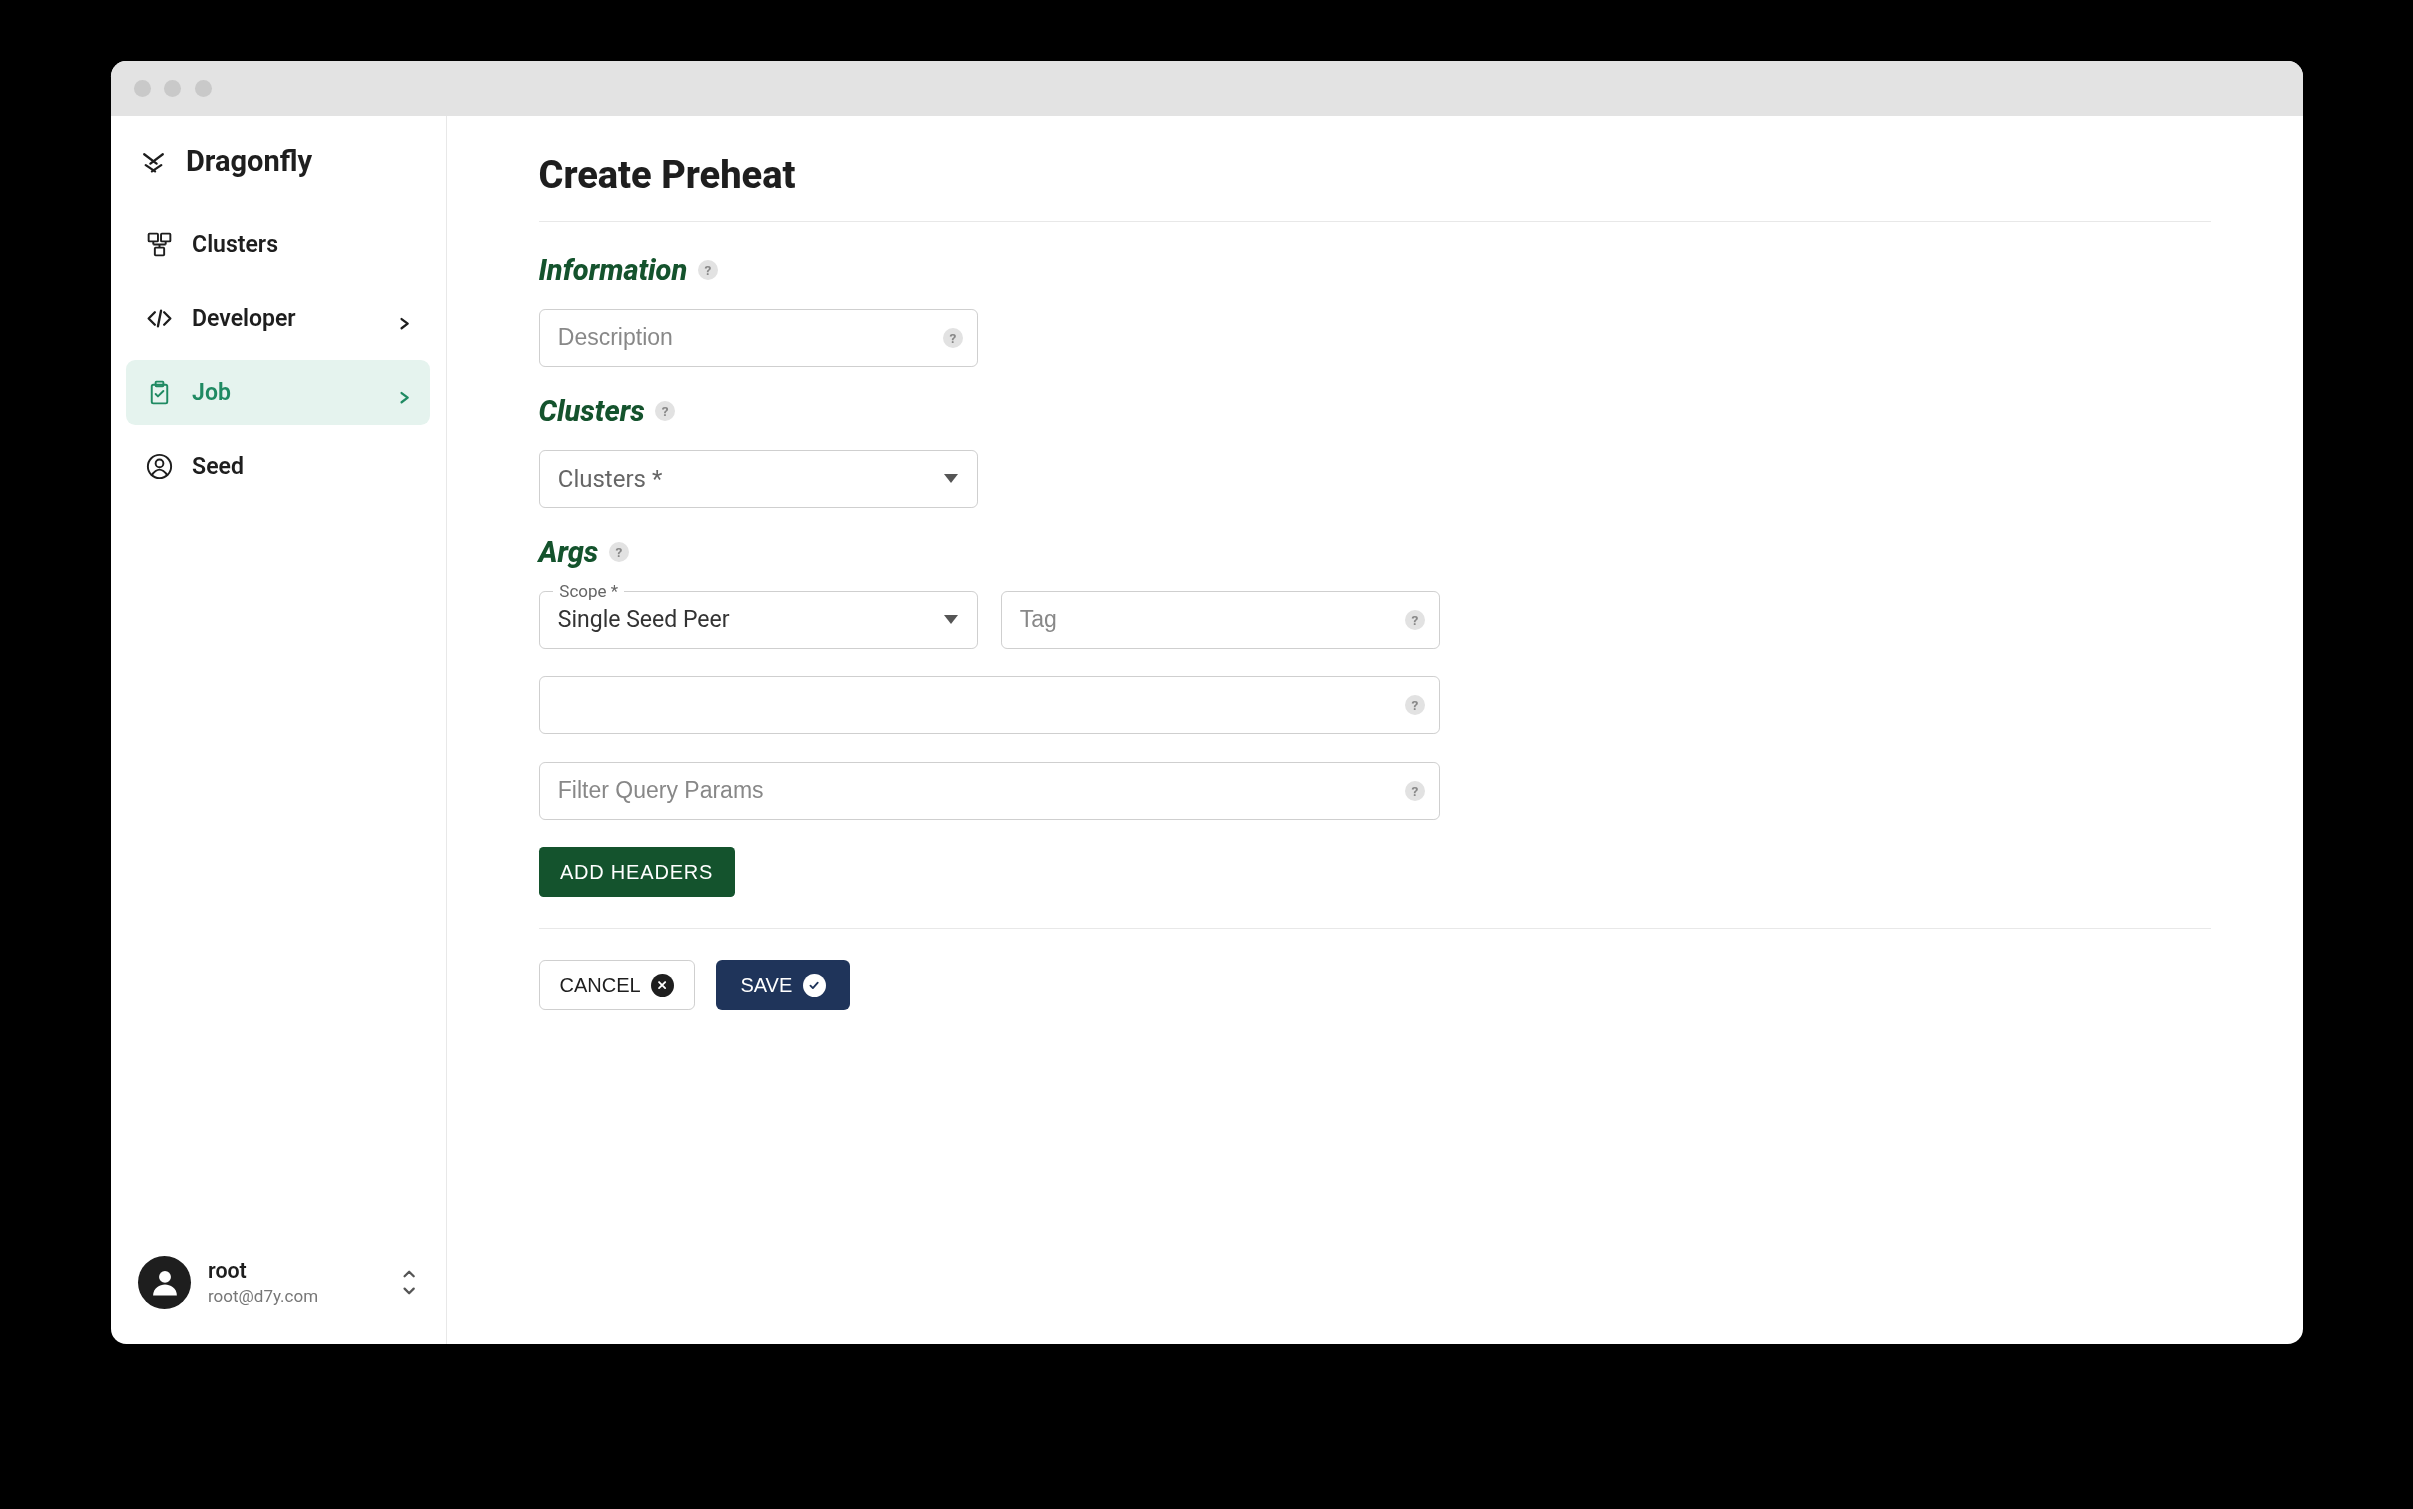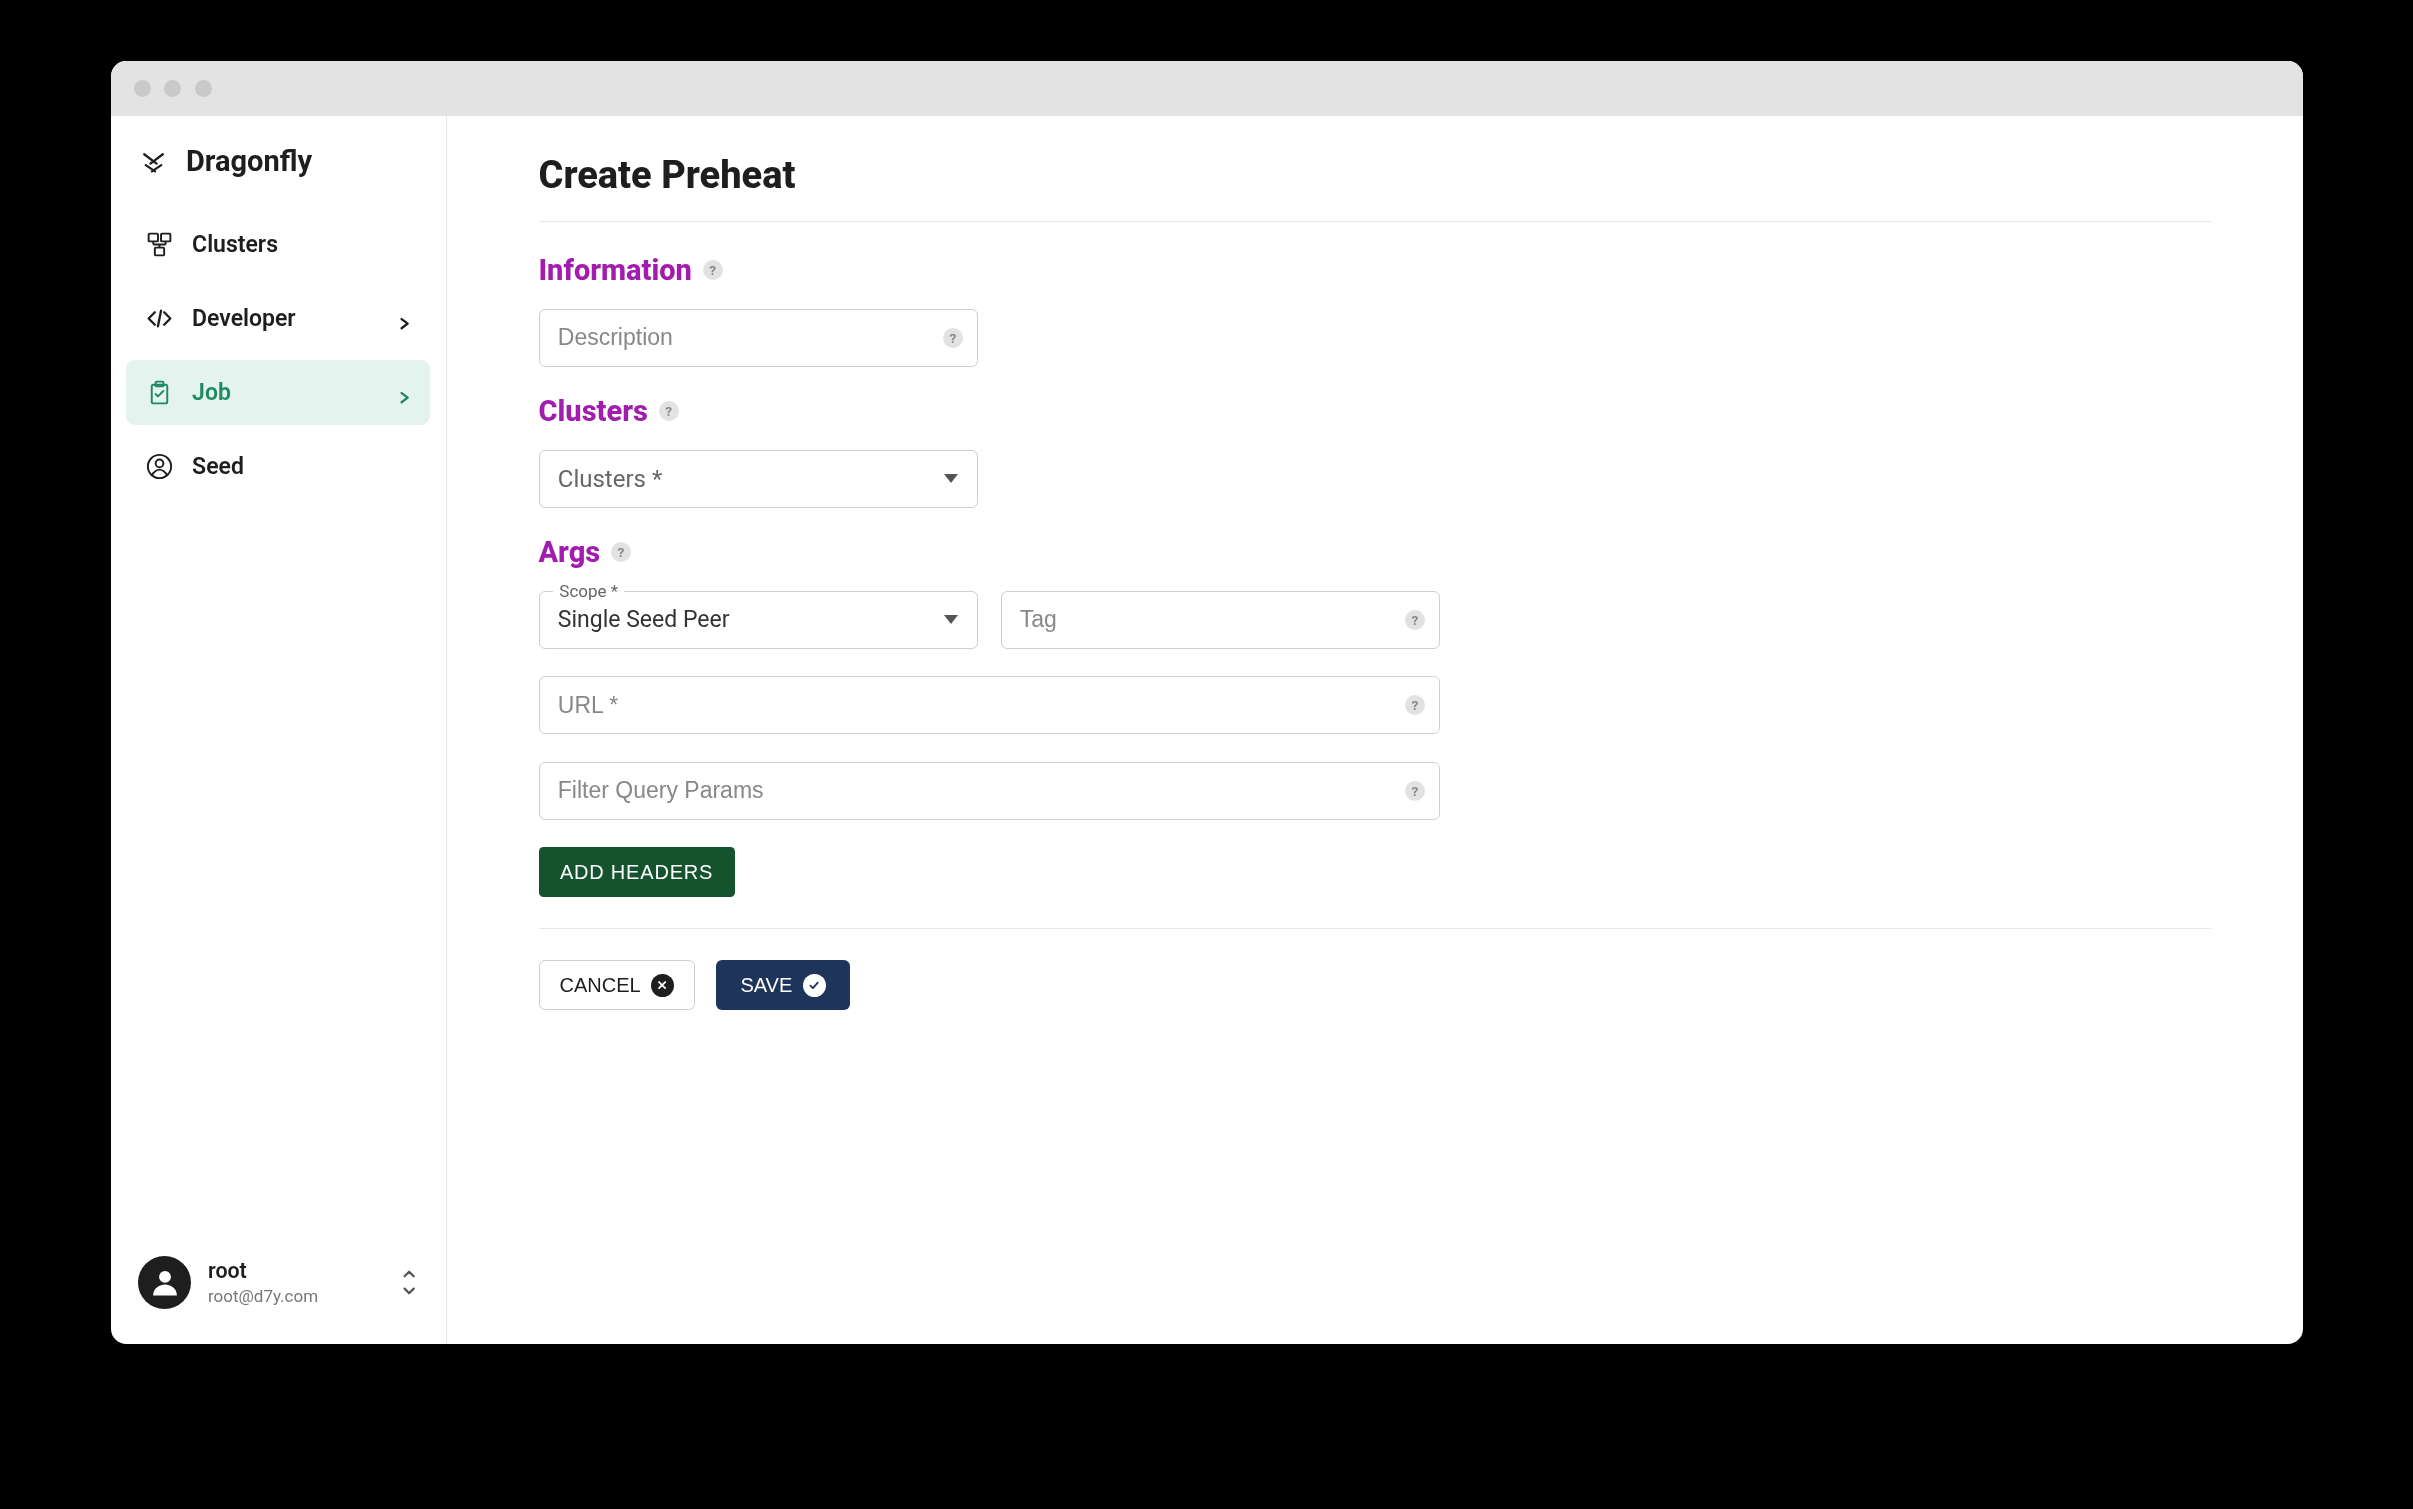--- a/index.html
+++ b/index.html
@@ -115,21 +115,22 @@
 }
 .section-head {
   display: flex;
   align-items: center;
   gap: 10.7px;
   margin-bottom: 21.4px;
 }
 .section-title {
   font-size: 29px;
   font-weight: 800;
-  color: #a21caf;
+  color: #14532d;
+  font-style: italic;
 }
 .help-dot {
   width: 20px; height: 20px; border-radius: 50%;
   background: #e2e2e2;
   color: #888;
   font-size: 13.7px;
   display: flex; align-items: center; justify-content: center;
   font-weight: 700;
 }
 .field-row { display: flex; gap: 23px; margin-bottom: 27.5px; }
@@ -387,21 +388,20 @@
           <span class="dropdown-caret"></span>
         </div>
         <div class="input-wrap w-narrow">
           <input type="text" placeholder="Tag" style="">
           <span class="help-dot">?</span>
         </div>
       </div>
 
       <div class="field-row">
         <div class="input-wrap w-wide">
-          <input type="text" placeholder="URL *" style="">
           <span class="help-dot">?</span>
         </div>
       </div>
 
       <div class="field-row">
         <div class="input-wrap w-wide">
           <input type="text" placeholder="Filter Query Params" style="">
           <span class="help-dot">?</span>
         </div>
       </div>

